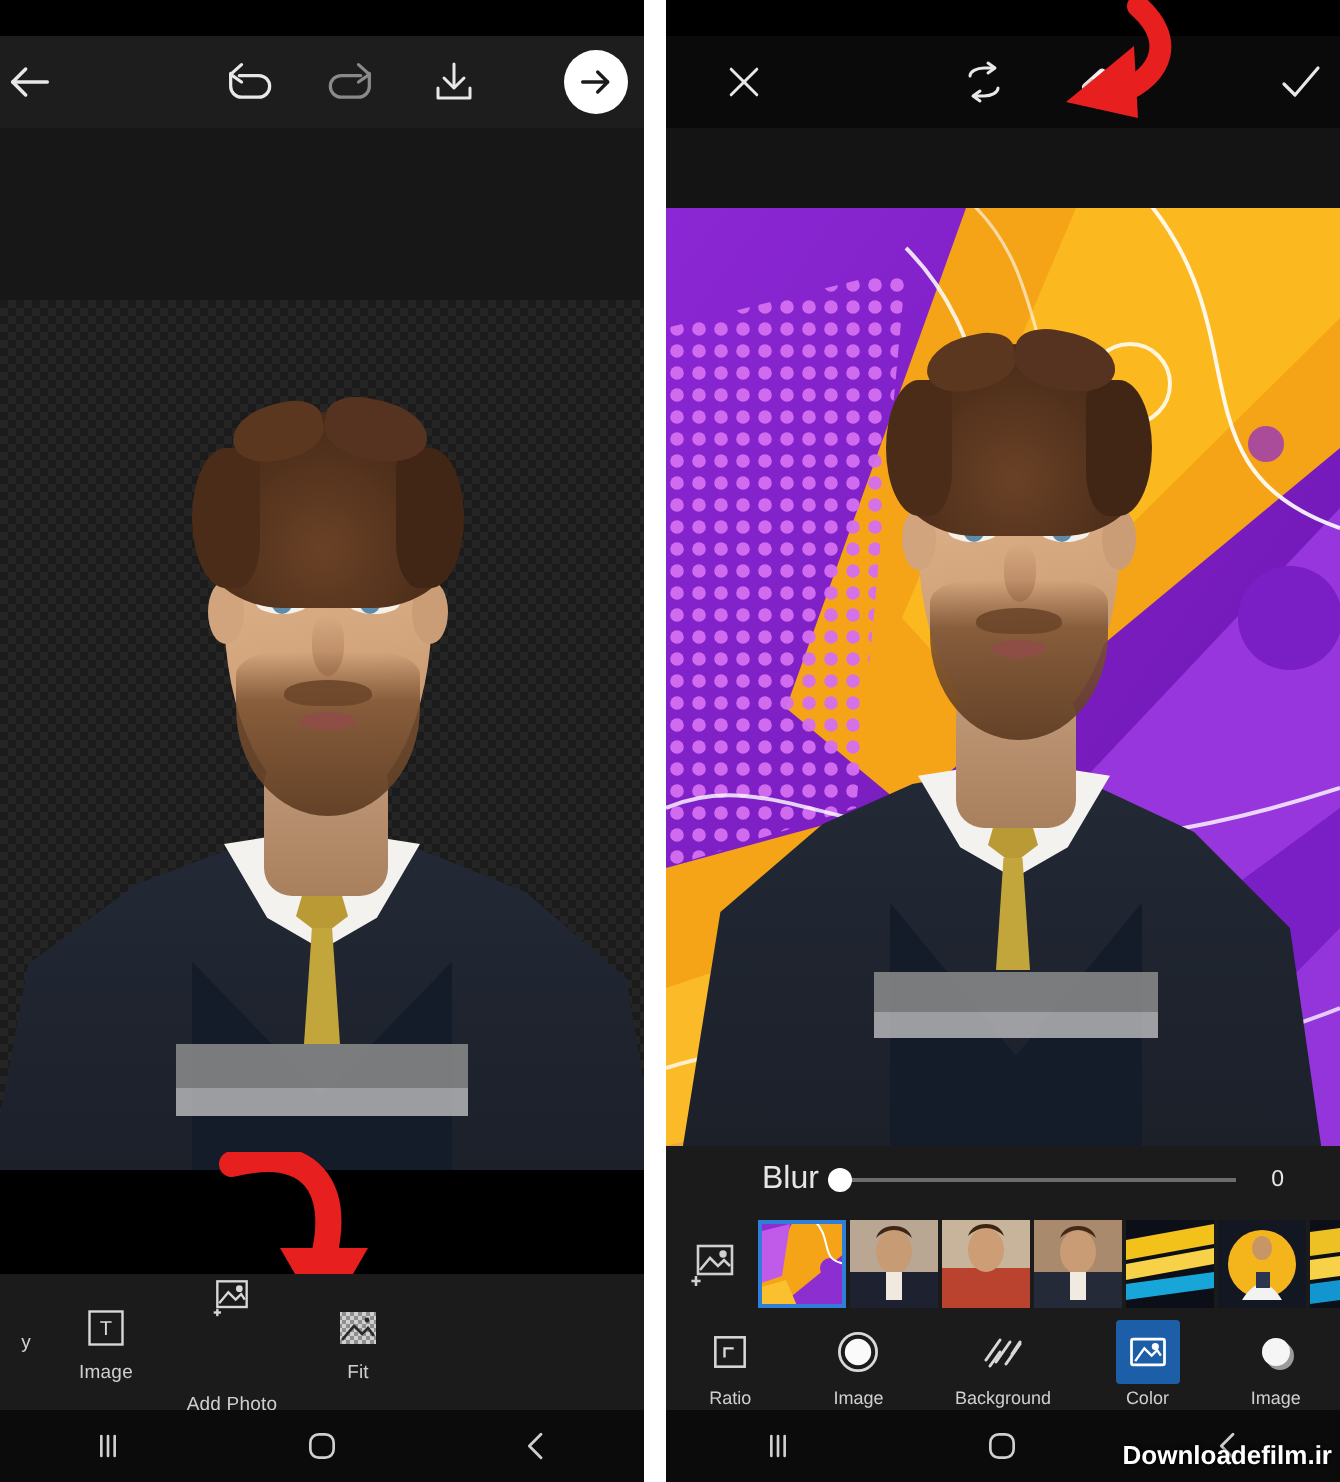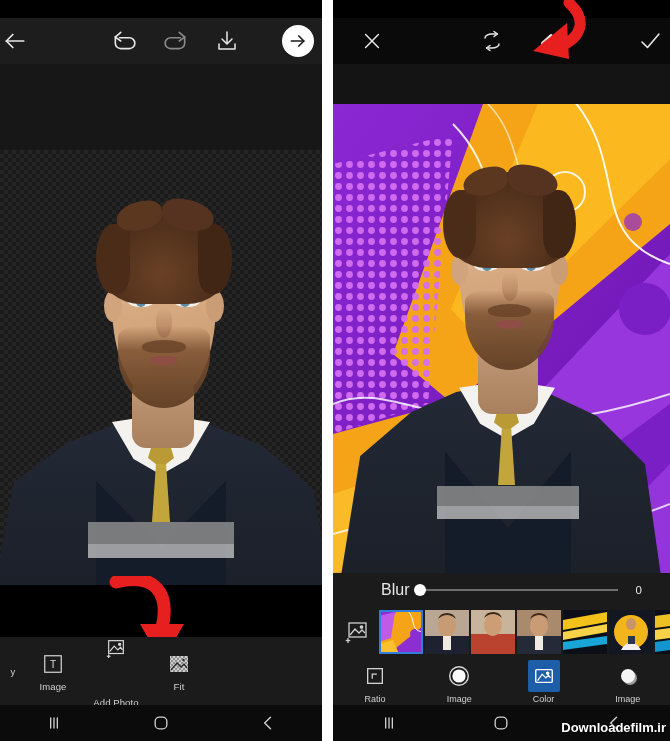--- a/index.html
+++ b/index.html
@@ -573,20 +573,32 @@
       </div>
       <div class="tool-r" data-name="tool-color">
         <span class="tico" data-name="color-icon">
           <svg width="24" height="24" viewBox="0 0 24 24">
             <circle cx="12" cy="12" r="9.3" fill="none" stroke="#d8d8d8" stroke-width="1.4"></circle>
             <circle cx="12" cy="12" r="6.6" fill="#fafafa"></circle>
           </svg>
         </span>
         <span class="tlabel" data-name="tool-label">Image</span>
       </div>
+      <div class="tool-r" data-name="tool-background">
+        <span class="tico" data-name="background-icon">
+          <svg width="24" height="24" viewBox="0 0 24 24" stroke="#d8d8d8" stroke-width="1.5" stroke-linecap="round">
+            <line x1="4" y1="16" x2="11" y2="6"></line>
+            <line x1="9" y1="17" x2="16" y2="7"></line>
+            <line x1="14" y1="18" x2="21" y2="8"></line>
+            <line x1="6" y1="19" x2="11" y2="12"></line>
+            <line x1="17" y1="13" x2="21" y2="7"></line>
+          </svg>
+        </span>
+        <span class="tlabel" data-name="tool-label">Background</span>
+      </div>
       <div class="tool-r active" data-name="tool-image">
         <span class="tico" data-name="image-icon">
           <svg width="22" height="22" viewBox="0 0 24 24" fill="none" stroke="#ffffff" stroke-width="1.5">
             <rect x="3" y="5" width="18" height="14" rx="1"></rect>
             <polyline points="5,17 10,10 14,14 17,11 19,14" stroke-width="1.3"></polyline>
             <circle cx="16" cy="9" r="1.2" fill="#ffffff"></circle>
           </svg>
         </span>
         <span class="tlabel" data-name="tool-label">Color</span>
       </div>

